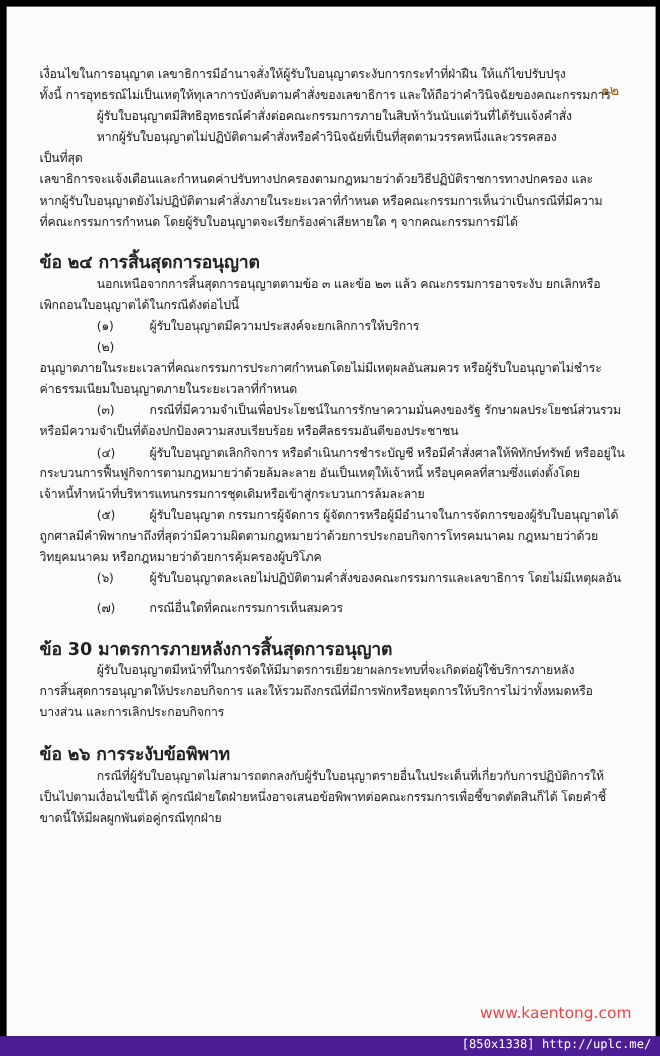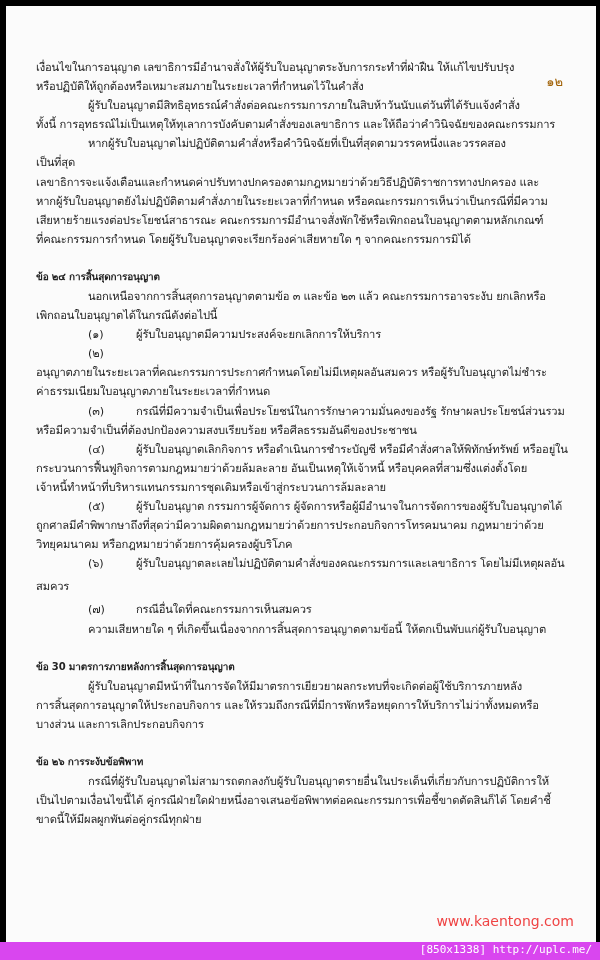--- a/index.html
+++ b/index.html
@@ -21,55 +21,53 @@
     }
     .content {
       position: absolute; left: 30px; top: 52px; width: 548px;
       font-size: 11.2px; line-height: 19.1px; letter-spacing: -0.15px;
     }
     .line { white-space: nowrap; height: 19.1px; overflow: visible; }
     .indent { padding-left: 52px; }
     .item { padding-left: 52px; display: flex; }
     .item .num { width: 48px; }
     .heading {
-      font-weight: bold; font-size: 10px;
+      font-weight: bold; font-size: 16px;
       margin-top: 18px; height: 20px; white-space: nowrap;
     }
     .gap-s { height: 4px; }
     .watermark {
       position: absolute; right: 22px; top: 907px;
       color: #ef4444; font-size: 14px;
       font-family: "DejaVu Sans", sans-serif;
     }
     .footer-bar {
       position: absolute; left: 0; top: 942px; width: 600px; height: 18px;
-      background: #d946ef;
+      background: #4c1d95;
     }
     .footer-text {
       position: absolute; right: 8px; top: 1px;
       color: #fff; font-family: "DejaVu Sans Mono", monospace; font-size: 11px;
     }
   </style>
 </head>
 <body>
 
 <div class="page">
   <div class="page-number">๑๒</div>
 
   <div class="content">
 
     <div class="line">เงื่อนไขในการอนุญาต เลขาธิการมีอำนาจสั่งให้ผู้รับใบอนุญาตระงับการกระทำที่ฝ่าฝืน ให้แก้ไขปรับปรุง</div>
-    <div class="line">หรือปฏิบัติให้ถูกต้องหรือเหมาะสมภายในระยะเวลาที่กำหนดไว้ในคำสั่ง</div>
+    <div class="line">ทั้งนี้ การอุทธรณ์ไม่เป็นเหตุให้ทุเลาการบังคับตามคำสั่งของเลขาธิการ และให้ถือว่าคำวินิจฉัยของคณะกรรมการ</div>
     <div class="line indent">ผู้รับใบอนุญาตมีสิทธิอุทธรณ์คำสั่งต่อคณะกรรมการภายในสิบห้าวันนับแต่วันที่ได้รับแจ้งคำสั่ง</div>
-    <div class="line">ทั้งนี้ การอุทธรณ์ไม่เป็นเหตุให้ทุเลาการบังคับตามคำสั่งของเลขาธิการ และให้ถือว่าคำวินิจฉัยของคณะกรรมการ</div>
     <div class="line indent">หากผู้รับใบอนุญาตไม่ปฏิบัติตามคำสั่งหรือคำวินิจฉัยที่เป็นที่สุดตามวรรคหนึ่งและวรรคสอง</div>
     <div class="line">เป็นที่สุด</div>
     <div class="line">เลขาธิการจะแจ้งเตือนและกำหนดค่าปรับทางปกครองตามกฎหมายว่าด้วยวิธีปฏิบัติราชการทางปกครอง และ</div>
     <div class="line">หากผู้รับใบอนุญาตยังไม่ปฏิบัติตามคำสั่งภายในระยะเวลาที่กำหนด หรือคณะกรรมการเห็นว่าเป็นกรณีที่มีความ</div>
-    <div class="line">เสียหายร้ายแรงต่อประโยชน์สาธารณะ คณะกรรมการมีอำนาจสั่งพักใช้หรือเพิกถอนใบอนุญาตตามหลักเกณฑ์</div>
     <div class="line">ที่คณะกรรมการกำหนด โดยผู้รับใบอนุญาตจะเรียกร้องค่าเสียหายใด ๆ จากคณะกรรมการมิได้</div>
 
     <div class="heading">ข้อ ๒๔ การสิ้นสุดการอนุญาต</div>
     <div class="line indent">นอกเหนือจากการสิ้นสุดการอนุญาตตามข้อ ๓  และข้อ ๒๓ แล้ว คณะกรรมการอาจระงับ ยกเลิกหรือ</div>
     <div class="line">เพิกถอนใบอนุญาตได้ในกรณีดังต่อไปนี้</div>
 
     <div class="line item">
       <span class="num">(๑)</span>
       <span>ผู้รับใบอนุญาตมีความประสงค์จะยกเลิกการให้บริการ</span>
     </div>
@@ -98,28 +96,26 @@
       <span>ผู้รับใบอนุญาต กรรมการผู้จัดการ ผู้จัดการหรือผู้มีอำนาจในการจัดการของผู้รับใบอนุญาตได้</span>
     </div>
     <div class="line">ถูกศาลมีคำพิพากษาถึงที่สุดว่ามีความผิดตามกฎหมายว่าด้วยการประกอบกิจการโทรคมนาคม กฎหมายว่าด้วย</div>
     <div class="line">วิทยุคมนาคม หรือกฎหมายว่าด้วยการคุ้มครองผู้บริโภค</div>
 
     <div class="line item">
       <span class="num">(๖)</span>
       <span>ผู้รับใบอนุญาตละเลยไม่ปฏิบัติตามคำสั่งของคณะกรรมการและเลขาธิการ โดยไม่มีเหตุผลอัน</span>
     </div>
     <div class="gap-s"></div>
-    <div class="line">สมควร</div>
     <div class="gap-s"></div>
 
     <div class="line item">
       <span class="num">(๗)</span>
       <span>กรณีอื่นใดที่คณะกรรมการเห็นสมควร</span>
     </div>
-    <div class="line indent">ความเสียหายใด ๆ ที่เกิดขึ้นเนื่องจากการสิ้นสุดการอนุญาตตามข้อนี้ ให้ตกเป็นพับแก่ผู้รับใบอนุญาต</div>
 
     <div class="heading">ข้อ 30 มาตรการภายหลังการสิ้นสุดการอนุญาต</div>
     <div class="line indent">ผู้รับใบอนุญาตมีหน้าที่ในการจัดให้มีมาตรการเยียวยาผลกระทบที่จะเกิดต่อผู้ใช้บริการภายหลัง</div>
     <div class="line">การสิ้นสุดการอนุญาตให้ประกอบกิจการ และให้รวมถึงกรณีที่มีการพักหรือหยุดการให้บริการไม่ว่าทั้งหมดหรือ</div>
     <div class="line">บางส่วน และการเลิกประกอบกิจการ</div>
 
     <div class="heading">ข้อ ๒๖ การระงับข้อพิพาท</div>
     <div class="line indent">กรณีที่ผู้รับใบอนุญาตไม่สามารถตกลงกับผู้รับใบอนุญาตรายอื่นในประเด็นที่เกี่ยวกับการปฏิบัติการให้</div>
     <div class="line">เป็นไปตามเงื่อนไขนี้ได้ คู่กรณีฝ่ายใดฝ่ายหนึ่งอาจเสนอข้อพิพาทต่อคณะกรรมการเพื่อชี้ขาดตัดสินก็ได้ โดยคำชี้</div>
     <div class="line">ขาดนี้ให้มีผลผูกพันต่อคู่กรณีทุกฝ่าย</div>

